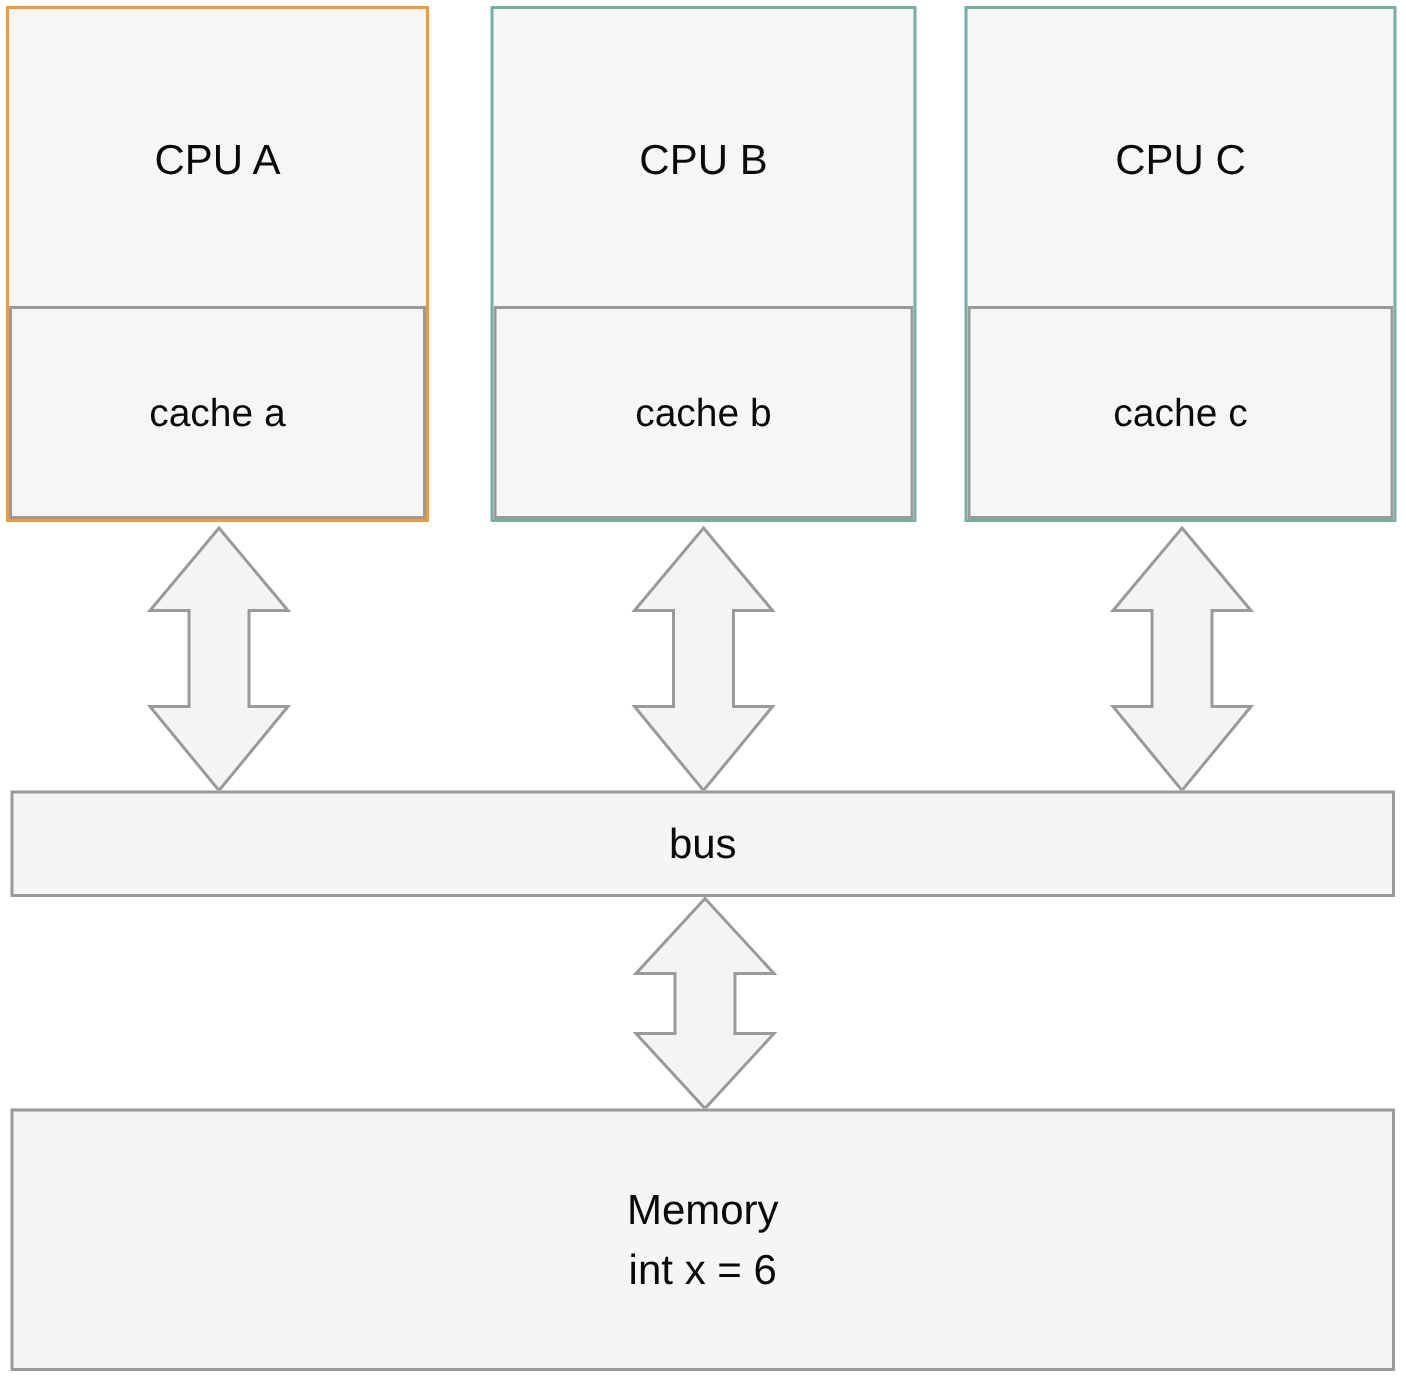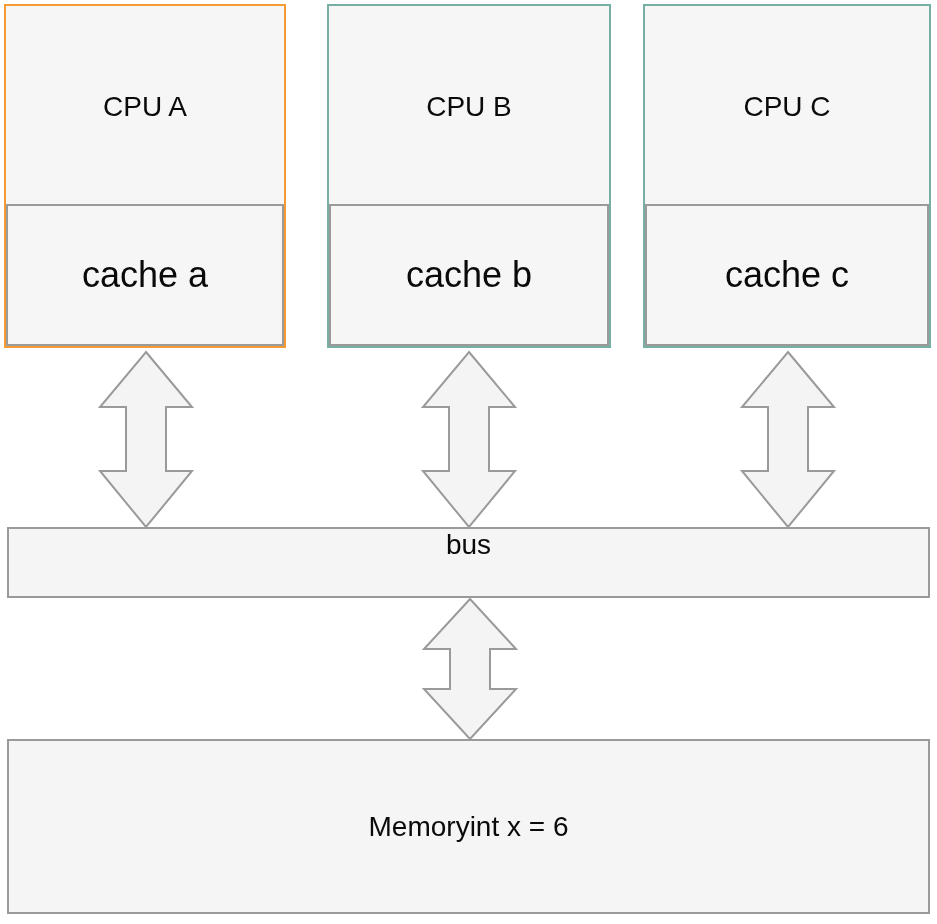--- a/index.html
+++ b/index.html
@@ -41,53 +41,54 @@
   .cache-box {
     position: absolute;
     left: 0; right: 0; bottom: 0;
     height: 142px;
     background: #f6f6f6;
     border: 2px solid #9a9a9a;
     box-sizing: border-box;
     display: flex;
     align-items: center;
     justify-content: center;
-    font-size: 36px;
+    font-size: 26px;
     color: #0a0a0a;
   }
 
   
   .bus {
     position: absolute;
     left: 7px;
     top: 527px;
     width: 923px;
     height: 71px;
     background: #f5f5f5;
     border: 2px solid #9a9a9a;
     box-sizing: border-box;
     display: flex;
+    align-items: center;
     justify-content: center;
     font-size: 28px;
     color: #0a0a0a;
     z-index: 2;
   }
 
   
   .memory {
     position: absolute;
     left: 7px;
     top: 739px;
     width: 923px;
     height: 175px;
     background: #f5f5f5;
     border: 2px solid #9a9a9a;
     box-sizing: border-box;
     display: flex;
-    flex-direction: row;
+    flex-direction: column;
     align-items: center;
     justify-content: center;
     font-size: 28px;
     color: #0a0a0a;
     z-index: 2;
   }
   .memory .line {
     line-height: 40px;
     text-align: center;
   }

